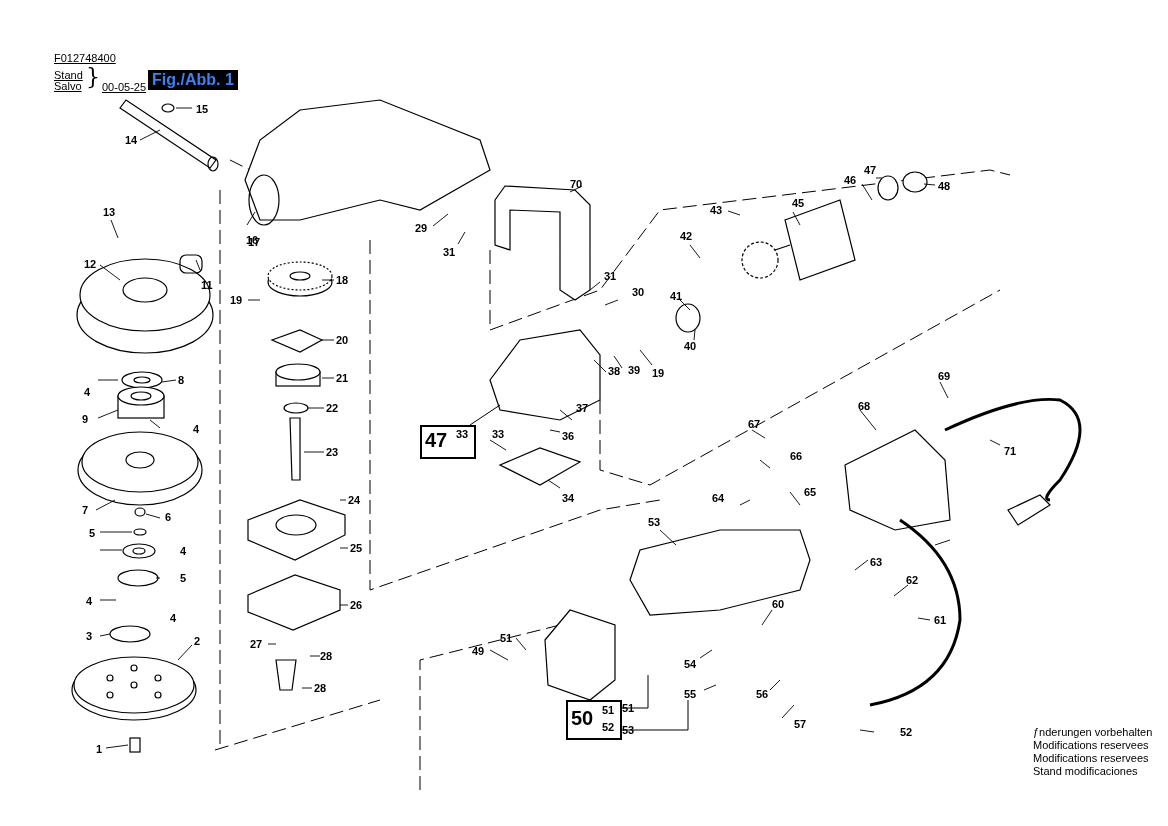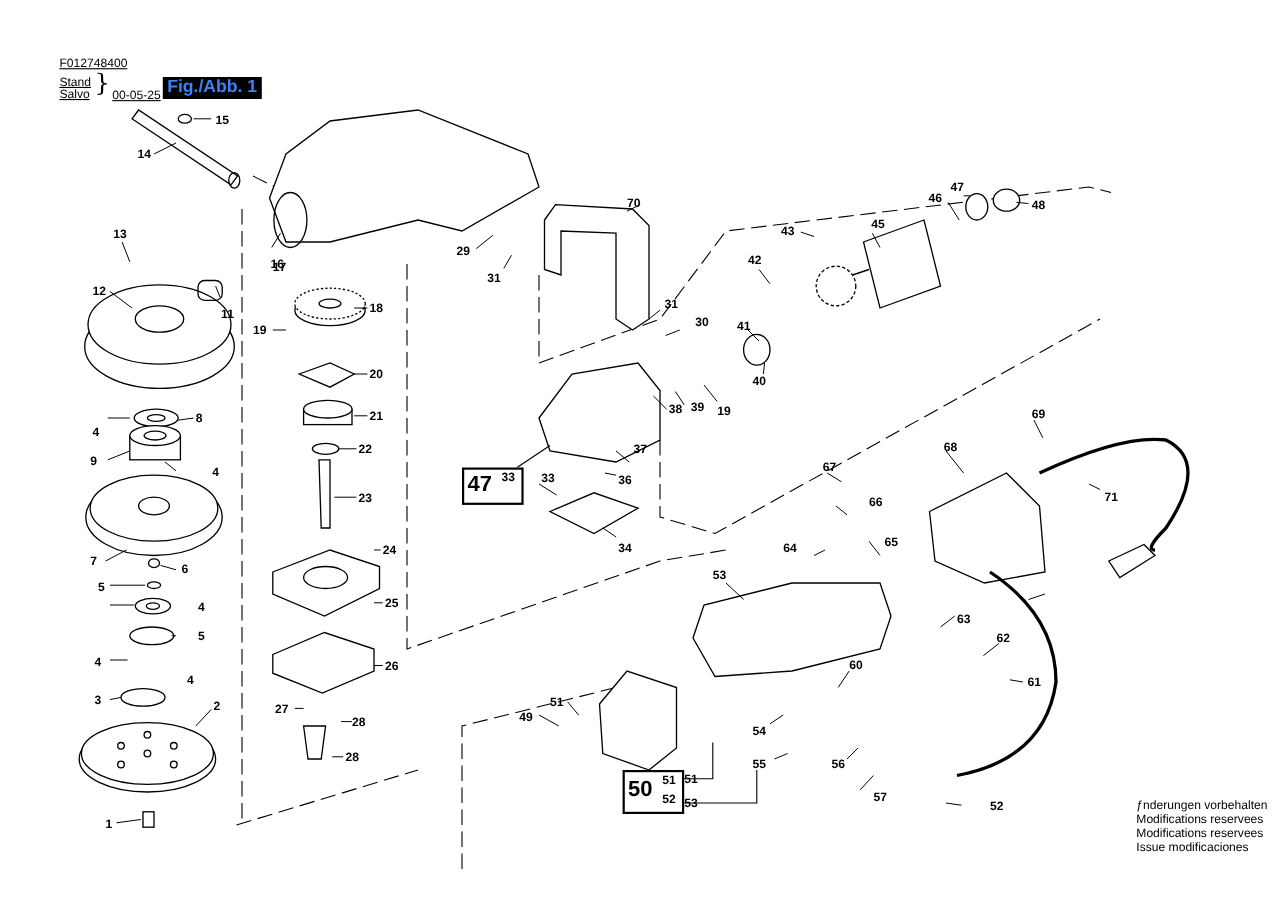--- a/index.html
+++ b/index.html
@@ -310,14 +310,14 @@
 <div class="box" style="left:566px;top:700px;width:52px;height:36px;">
   <span class="big" style="left:3px;top:5px;">50</span>
   <span class="sm" style="left:34px;top:2px;">51</span>
   <span class="sm" style="left:34px;top:19px;">52</span>
 </div>
 
 <div class="note">
   <div>ƒnderungen vorbehalten</div>
   <div>Modifications reservees</div>
   <div>Modifications reservees</div>
-  <div>Issue modificaciones</div>
+  <div>Stand modificaciones</div>
 </div>
 
 </body></html>

